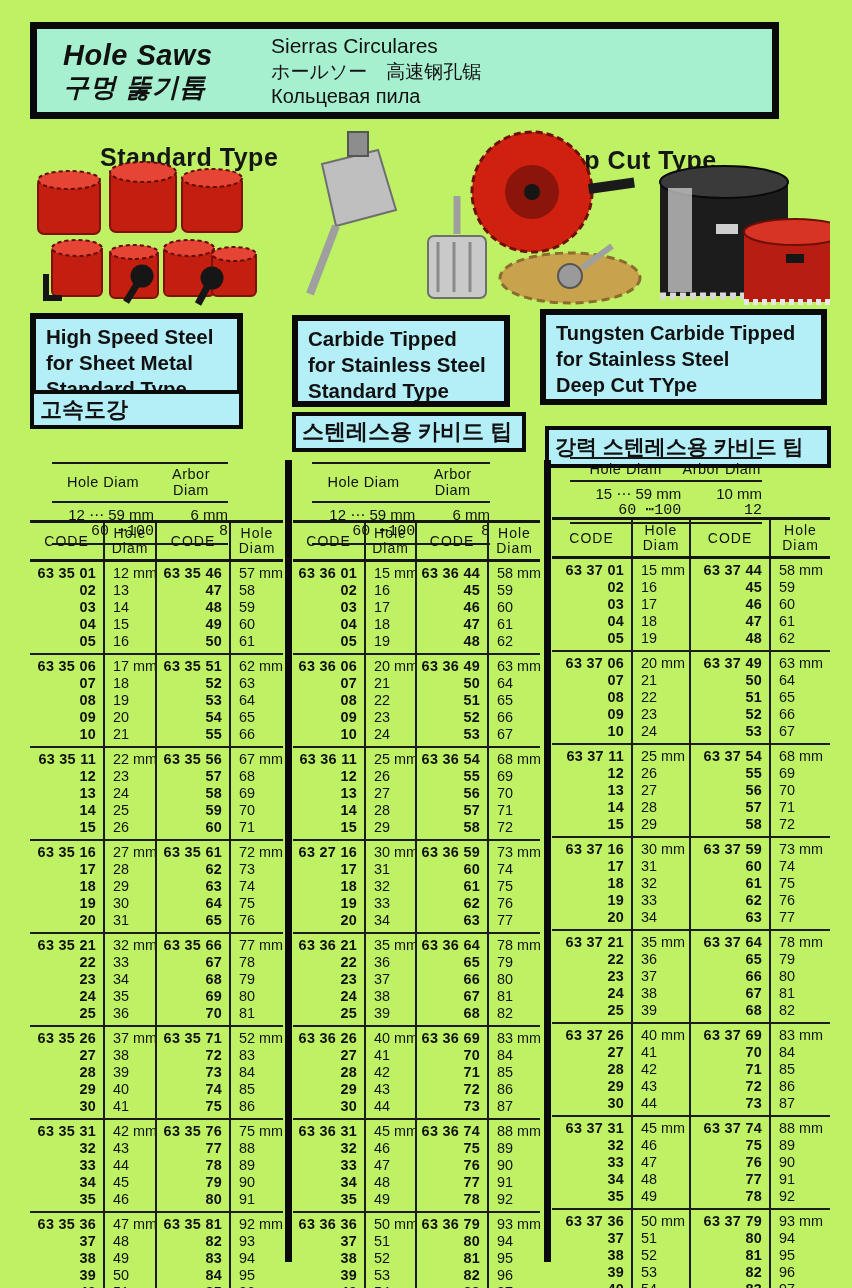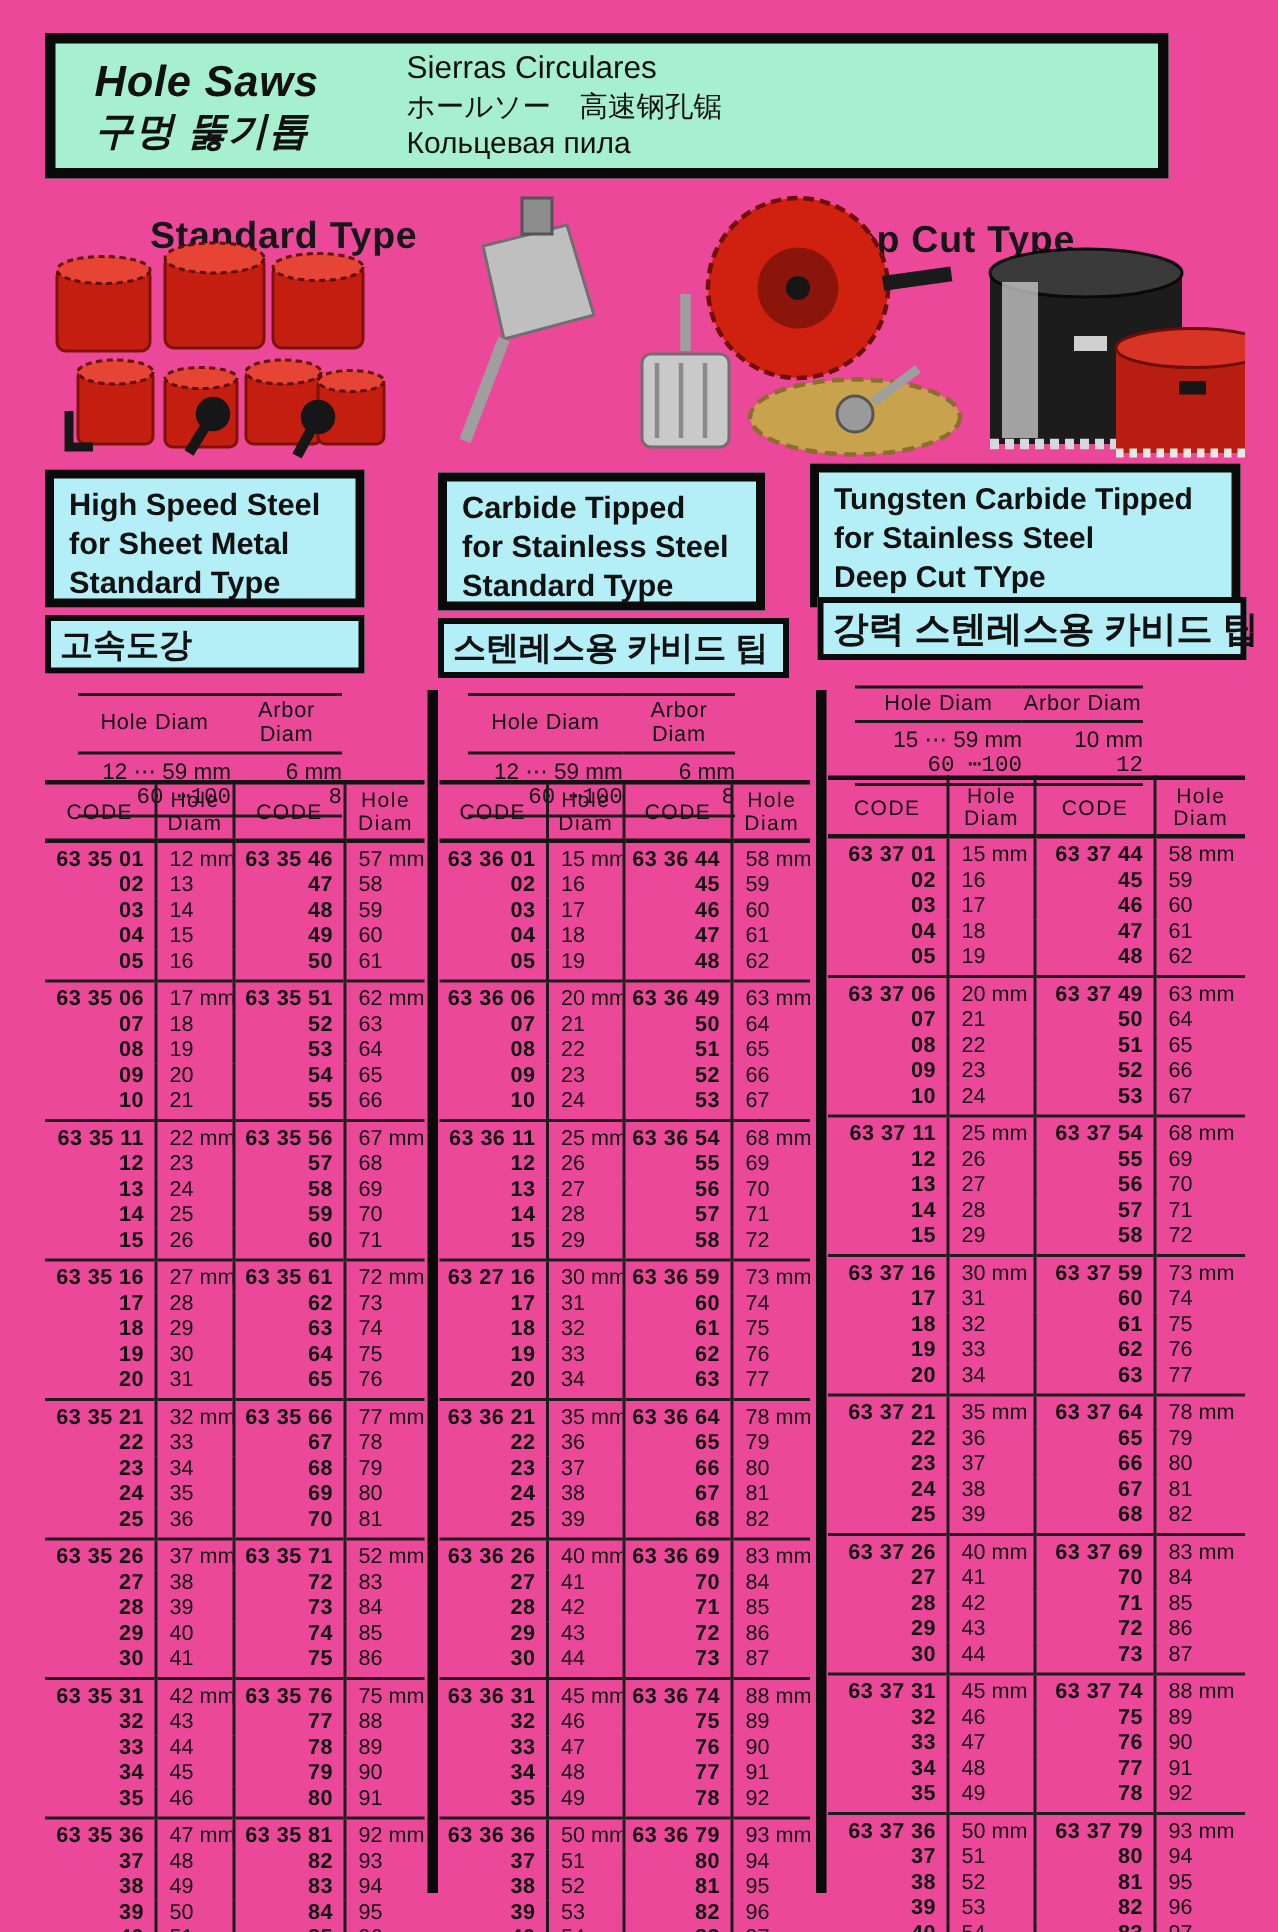--- a/index.html
+++ b/index.html
@@ -1,17 +1,17 @@
 <!DOCTYPE html>
 <html style="--header-bg: #a7f0cf; --section-bg: #b4eff8; --saw-red: #c62114; --ink: #111111;"><head>
 <meta charset="utf-8">
 <style>
   html,body{margin:0;padding:0;background:#e9e9e9;}
   .page{
-    position:relative;width:852px;height:1288px;background:#ec4899;
+    position:relative;width:852px;height:1288px;background:#bef264;
     font-family:"Liberation Sans","DejaVu Sans",sans-serif;color:#111;
     overflow:hidden;margin:0 auto;
   }
   
   .header-box{
     position:absolute;left:30px;top:22px;width:749px;height:97px;
     background:var(--header-bg,#a7f0cf);border:7px solid #0a0a0a;
     box-sizing:border-box;display:flex;align-items:center;padding:2px 10px 2px 26px;
   }
   .hb-left{width:182px;flex:0 0 182px;}
@@ -34,23 +34,23 @@
   .tbox .tl{font-size:20.5px;line-height:26px;white-space:nowrap;}
   #tbox0{left:30px;top:313px;width:213px;height:92px;}
   #tbox1{left:292px;top:315px;width:218px;height:92px;}
   #tbox2{left:540px;top:309px;width:287px;height:96px;}
   #tbox2 .tl{font-size:20px;}
   .kbox{
     position:absolute;background:var(--section-bg,#b4eff8);border:4px solid #0a0a0a;
     box-sizing:border-box;font-weight:700;font-size:22px;display:flex;align-items:center;
     padding:2px 6px;white-space:nowrap;
   }
-  #kbox0{left:30px;top:410px;width:213px;height:39px;}
+  #kbox0{left:30px;top:390px;width:213px;height:39px;}
   #kbox1{left:292px;top:412px;width:234px;height:40px;}
-  #kbox2{left:545px;top:398px;width:286px;height:42px;font-size:24px;}
+  #kbox2{left:545px;top:426px;width:286px;height:42px;font-size:21px;}
   
   .vbar{position:absolute;width:7px;background:#0a0a0a;top:460px;height:802px;}
   #vbar1{left:285px;} #vbar2{left:544px;}
   
   .size-table{position:absolute;border-collapse:collapse;table-layout:fixed;}
   #size0{left:52px;top:462px;width:176px;}
   #size1{left:312px;top:462px;width:178px;}
   #size2{left:570px;top:457px;width:192px;}
   .size-table th{
     font-size:14.5px;font-weight:400;text-align:center;letter-spacing:.5px;

